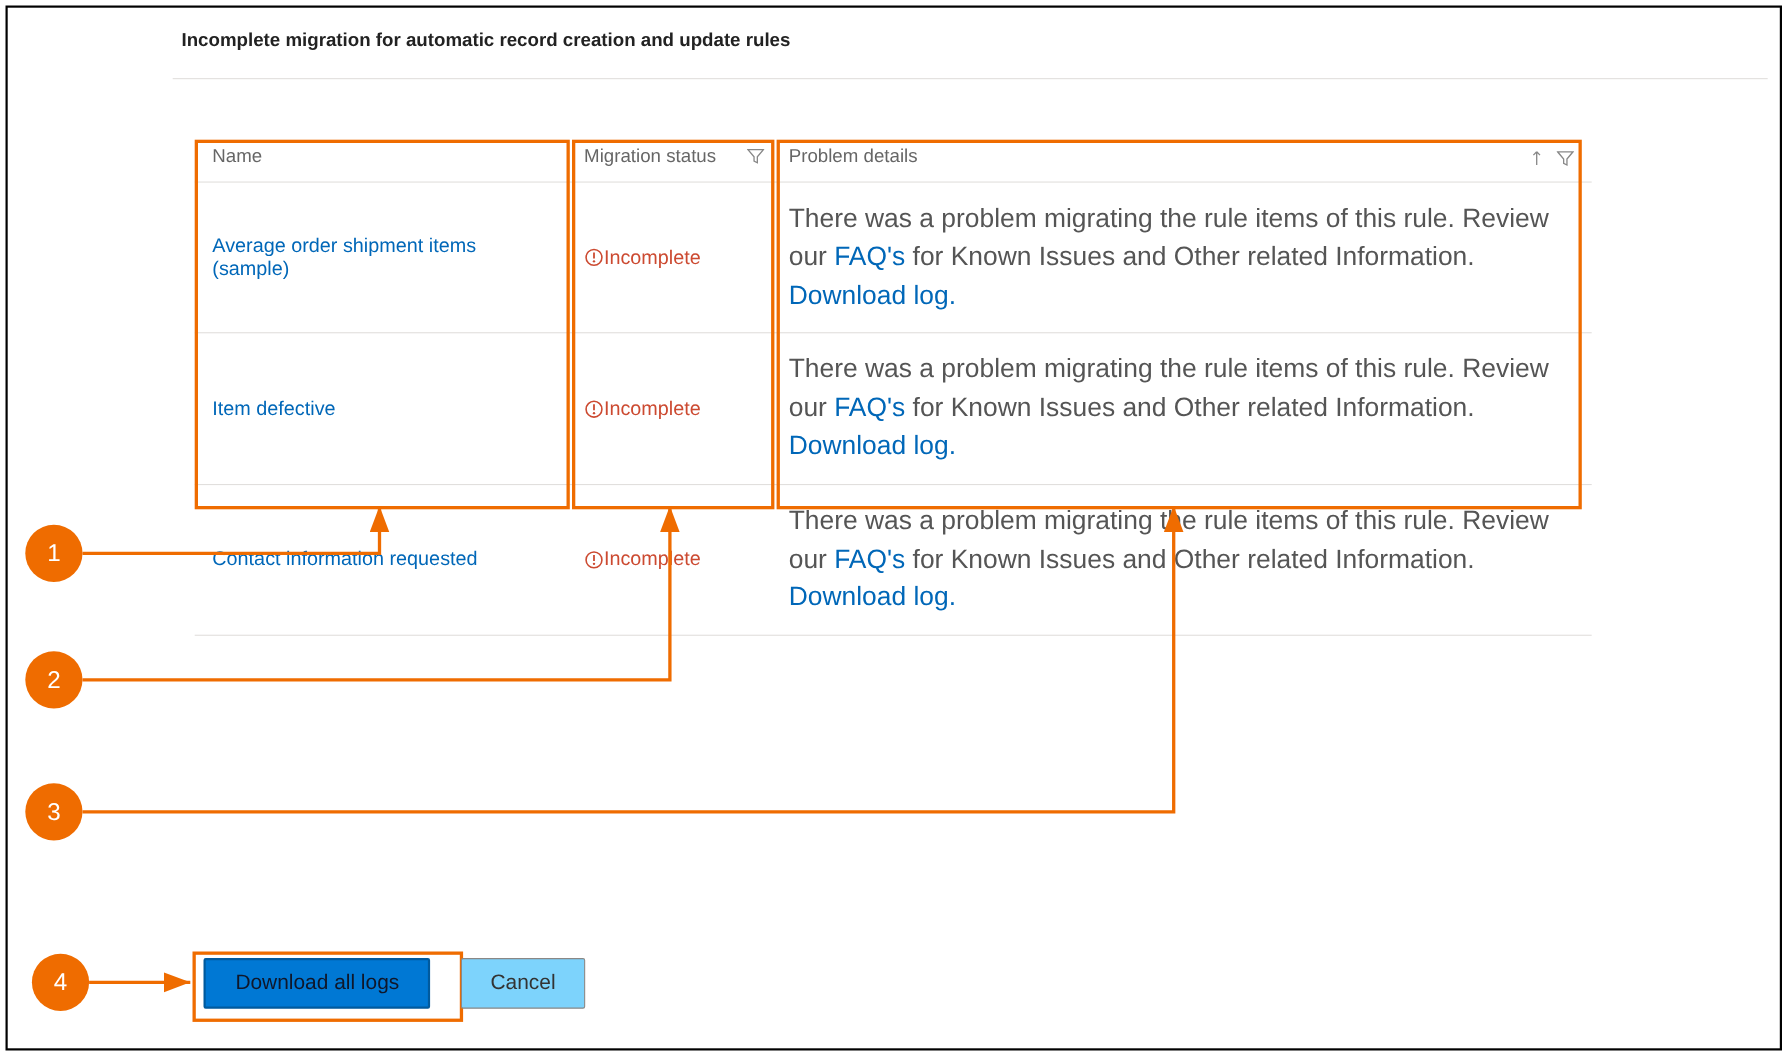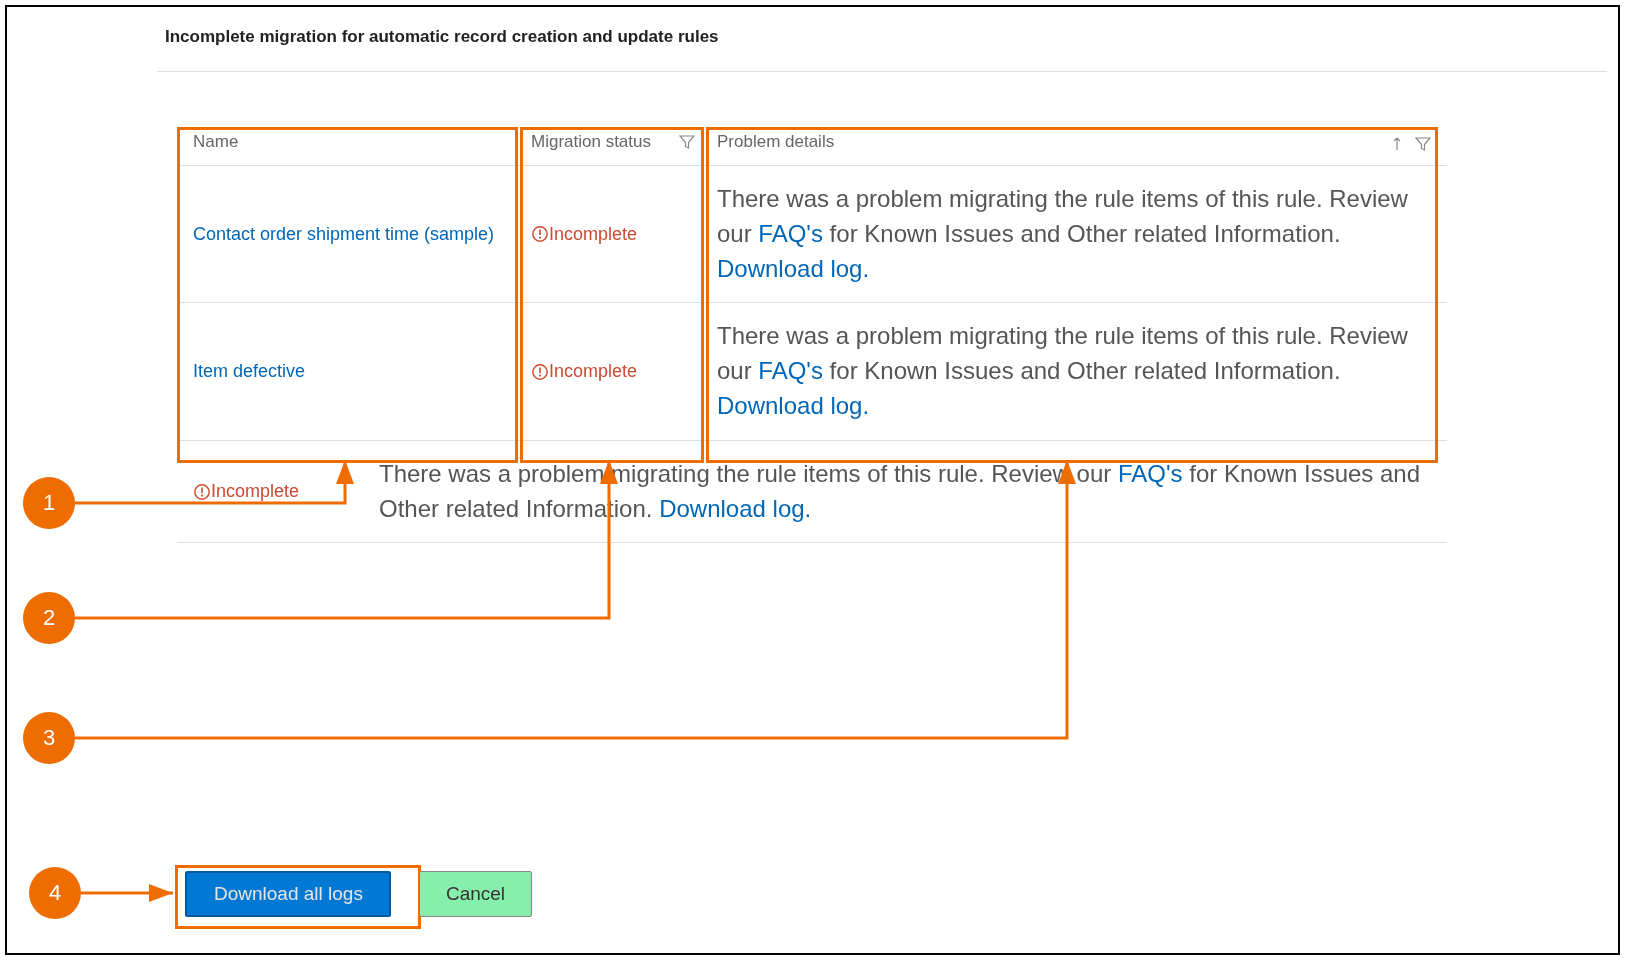--- a/index.html
+++ b/index.html
@@ -107,26 +107,26 @@
   }
   .btn{
     height:46px;
     padding:0 26px;
     font-size:19px;
     border-radius:2px;
     cursor:pointer;
   }
   .btn-primary{
     background:var(--primary);
-    color:#e5e5e5;
+    color:#0f172a;
     border:2px solid #005a9e;
     padding-left:27px;
   }
   .btn-secondary{
-    background:#86efac;
+    background:#7dd3fc;
     color:#333;
     border:1px solid #8a8886;
   }
 </style>
 </head>
 <body>
 
 <div class="frame">
 
   <div class="page-title">Incomplete migration for automatic record creation and update rules</div>
@@ -154,21 +154,21 @@
             </svg>
           <svg class="icon-svg" viewBox="0 0 16 16">
               <path d="M1 2h14l-5.5 6.5V14l-3-1.5V8.5L1 2z" fill="none" stroke="#888" stroke-width="1.2"></path>
             </svg>
         </span>
       </div>
     </div>
 
     <div class="grid-row">
       <div class="cell-name">
-        <a href="#" class="rule-link">Contact order shipment time (sample)</a>
+        <a href="#" class="rule-link">Average order shipment items (sample)</a>
       </div>
       <div class="cell-status">
         <svg class="status-icon" viewBox="0 0 20 20">
           <circle cx="10" cy="10" r="8" fill="none" stroke="#cc4a31" stroke-width="1.6"></circle>
           <line x1="10" y1="5" x2="10" y2="11" stroke="#cc4a31" stroke-width="1.8"></line>
           <circle cx="10" cy="14" r="1.2" fill="#cc4a31"></circle>
         </svg>
         <span>Incomplete</span>
       </div>
       <div class="cell-details">
@@ -187,20 +187,23 @@
           <circle cx="10" cy="14" r="1.2" fill="#cc4a31"></circle>
         </svg>
         <span>Incomplete</span>
       </div>
       <div class="cell-details">
         <span>There was a problem migrating the rule items of this rule. Review our </span><a href="#" class="inline-link">FAQ's</a><span> for Known Issues and Other related Information. </span><a href="#" class="inline-link">Download log.</a>
       </div>
     </div>
 
     <div class="grid-row">
+      <div class="cell-name">
+        <a href="#" class="rule-link">Contact information requested</a>
+      </div>
       <div class="cell-status">
         <svg class="status-icon" viewBox="0 0 20 20">
           <circle cx="10" cy="10" r="8" fill="none" stroke="#cc4a31" stroke-width="1.6"></circle>
           <line x1="10" y1="5" x2="10" y2="11" stroke="#cc4a31" stroke-width="1.8"></line>
           <circle cx="10" cy="14" r="1.2" fill="#cc4a31"></circle>
         </svg>
         <span>Incomplete</span>
       </div>
       <div class="cell-details">
         <span>There was a problem migrating the rule items of this rule. Review our </span><a href="#" class="inline-link">FAQ's</a><span> for Known Issues and Other related Information. </span><a href="#" class="inline-link">Download log.</a>

